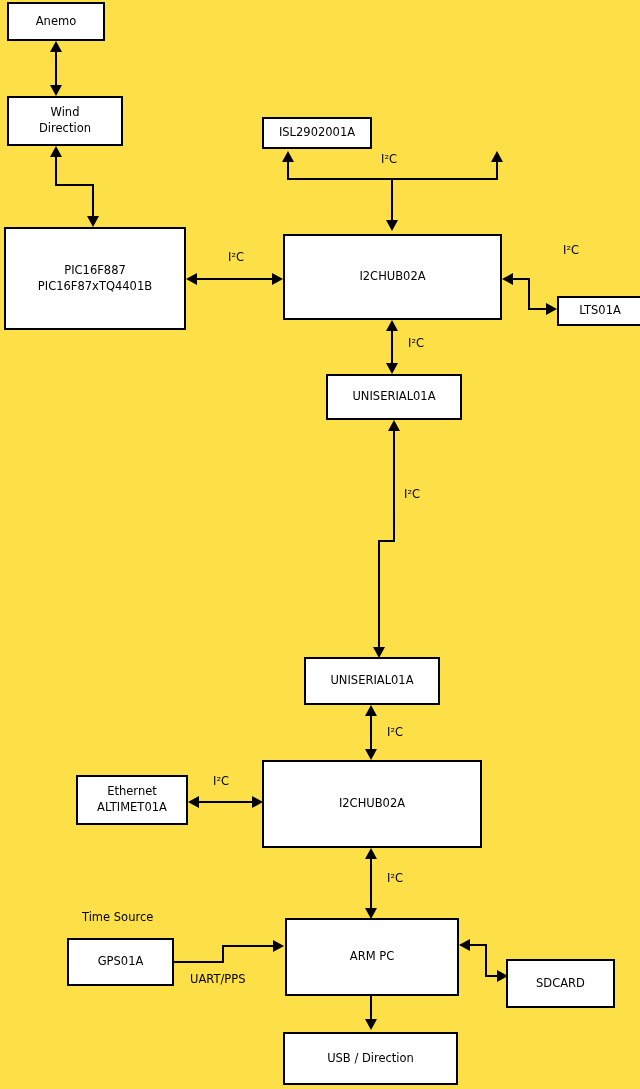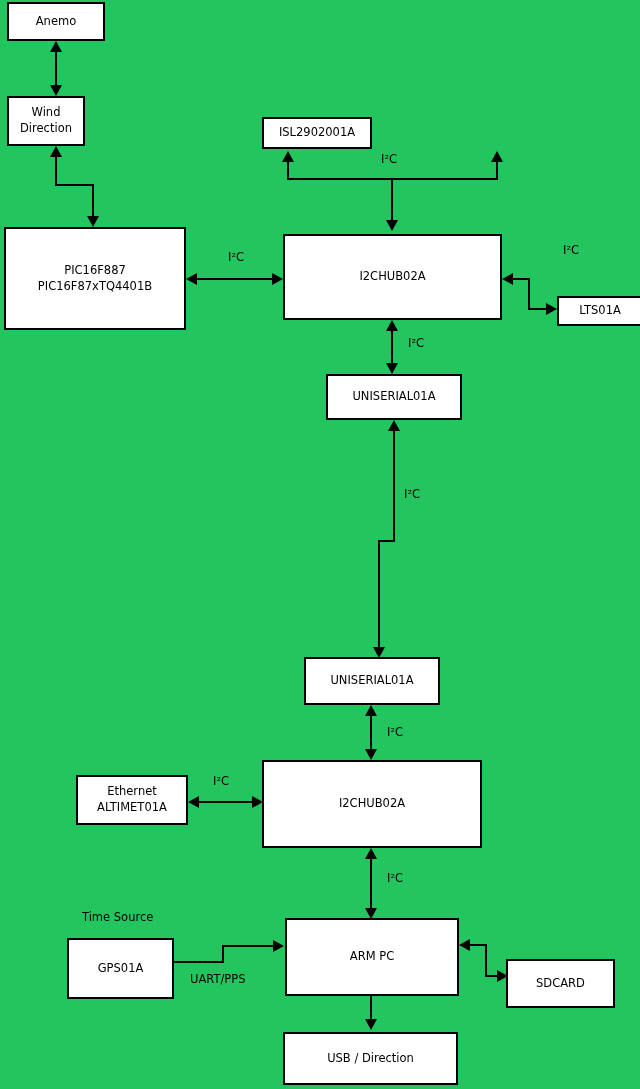--- a/index.html
+++ b/index.html
@@ -1,19 +1,19 @@
 <!DOCTYPE html>
 <html><head>
 <meta charset="utf-8">
 <style>
   html,body{margin:0;padding:0;background:#ffffff;}
   #canvas{
     position:relative;
     width:640px;height:1089px;
-    background:#22c55e;
+    background:#fde047;
     font-family:"DejaVu Sans", sans-serif;
     overflow:hidden;
   }
   .box{
     position:absolute;
     box-sizing:border-box;
     border:2px solid #000000;
     background:#ffffff;
     display:flex;
     align-items:center;
@@ -46,21 +46,21 @@
 <body>
 
 <div id="canvas">
 
   <div class="box" style="left:7px;top:2px;width:98px;height:39px;">Anemo</div>
 
   <div class="ln lnv" style="left:55px;top:50px;height:38px;"></div>
   <div class="ar ar-up" style="left:50px;top:41px;"></div>
   <div class="ar ar-dn" style="left:50px;top:85px;"></div>
 
-  <div class="box" style="left:7px;top:96px;width:78px;height:50px;text-align:center;">Wind
+  <div class="box" style="left:7px;top:96px;width:116px;height:50px;text-align:center;">Wind
 Direction</div>
 
   <div class="ar ar-up" style="left:50px;top:146px;"></div>
   <div class="ln lnv" style="left:55px;top:155px;height:30px;"></div>
   <div class="ln lnh" style="left:55px;top:184px;width:39px;"></div>
   <div class="ln lnv" style="left:92px;top:184px;height:34px;"></div>
   <div class="ar ar-dn" style="left:87px;top:216px;"></div>
 
   <div class="box" style="left:4px;top:227px;width:182px;height:103px;">PIC16F887
 PIC16F87xTQ4401B</div>
@@ -124,21 +124,21 @@
   <div class="ar ar-rt" style="left:252px;top:796px;"></div>
   <div class="lbl" style="left:213px;top:775px;">I²C</div>
 
   <div class="ln lnv" style="left:370px;top:857px;height:55px;"></div>
   <div class="ar ar-up" style="left:365px;top:848px;"></div>
   <div class="ar ar-dn" style="left:365px;top:908px;"></div>
   <div class="lbl" style="left:387px;top:872px;">I²C</div>
 
   <div class="lbl" style="left:82px;top:911px;">Time Source</div>
 
-  <div class="box" style="left:67px;top:938px;width:107px;height:61px;">GPS01A</div>
+  <div class="box" style="left:67px;top:938px;width:107px;height:48px;">GPS01A</div>
 
   <div class="ln lnh" style="left:174px;top:961px;width:50px;"></div>
   <div class="ln lnv" style="left:222px;top:945px;height:18px;"></div>
   <div class="ln lnh" style="left:222px;top:945px;width:52px;"></div>
   <div class="ar ar-rt" style="left:273px;top:940px;"></div>
   <div class="lbl" style="left:190px;top:973px;">UART/PPS</div>
 
   <div class="box" style="left:285px;top:918px;width:174px;height:78px;">ARM PC</div>
 
   <div class="ar ar-lf" style="left:459px;top:939px;"></div>

